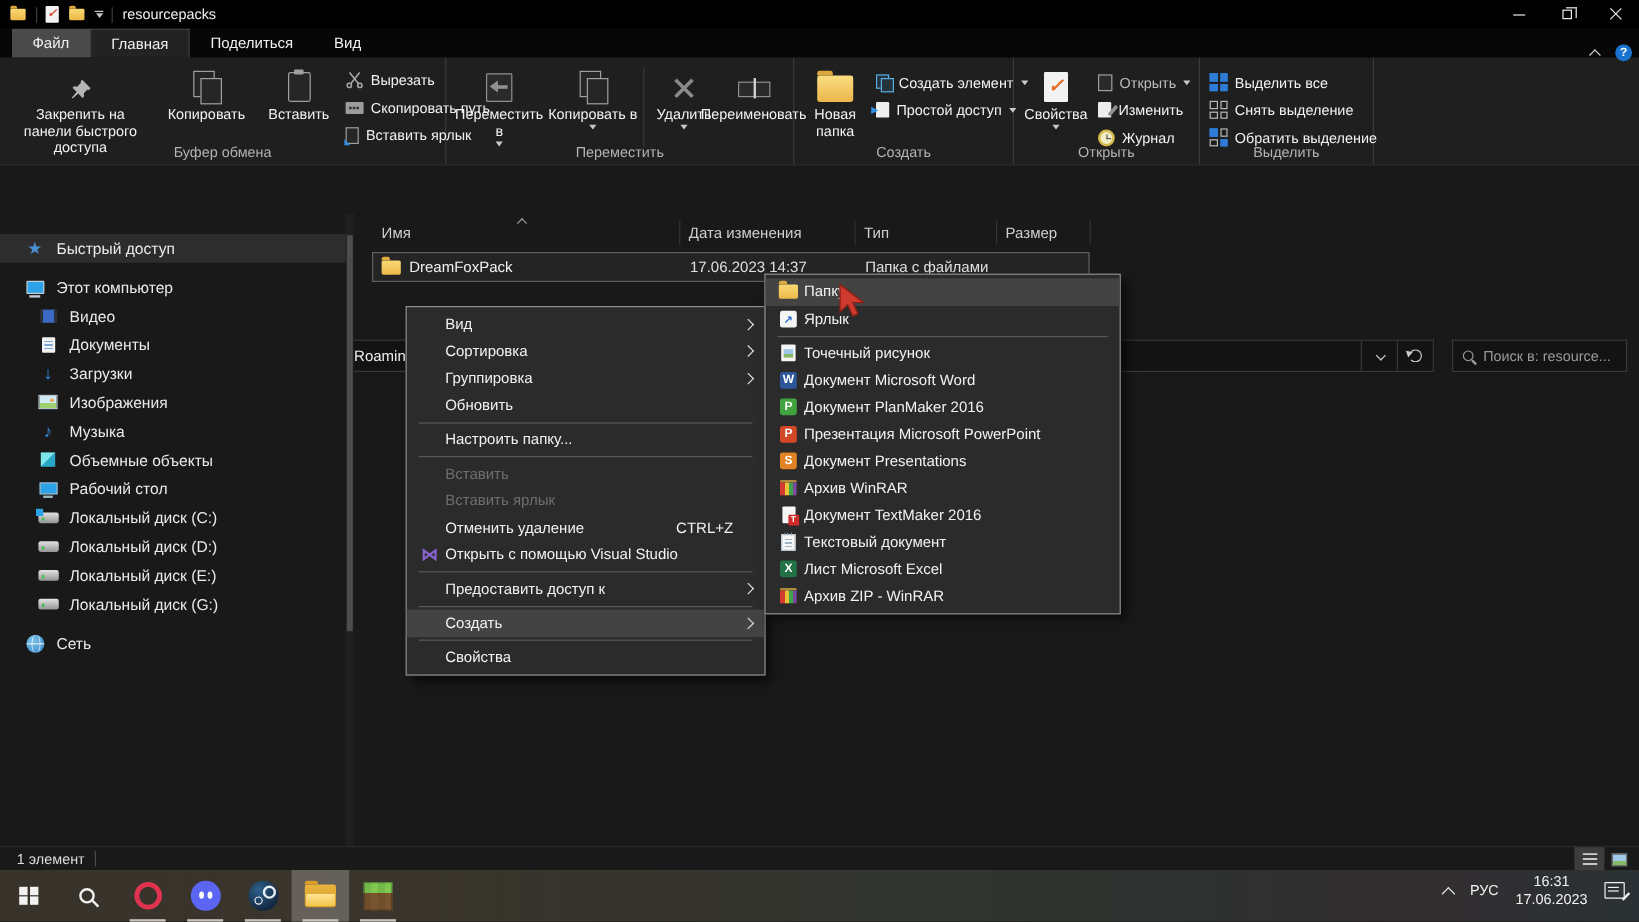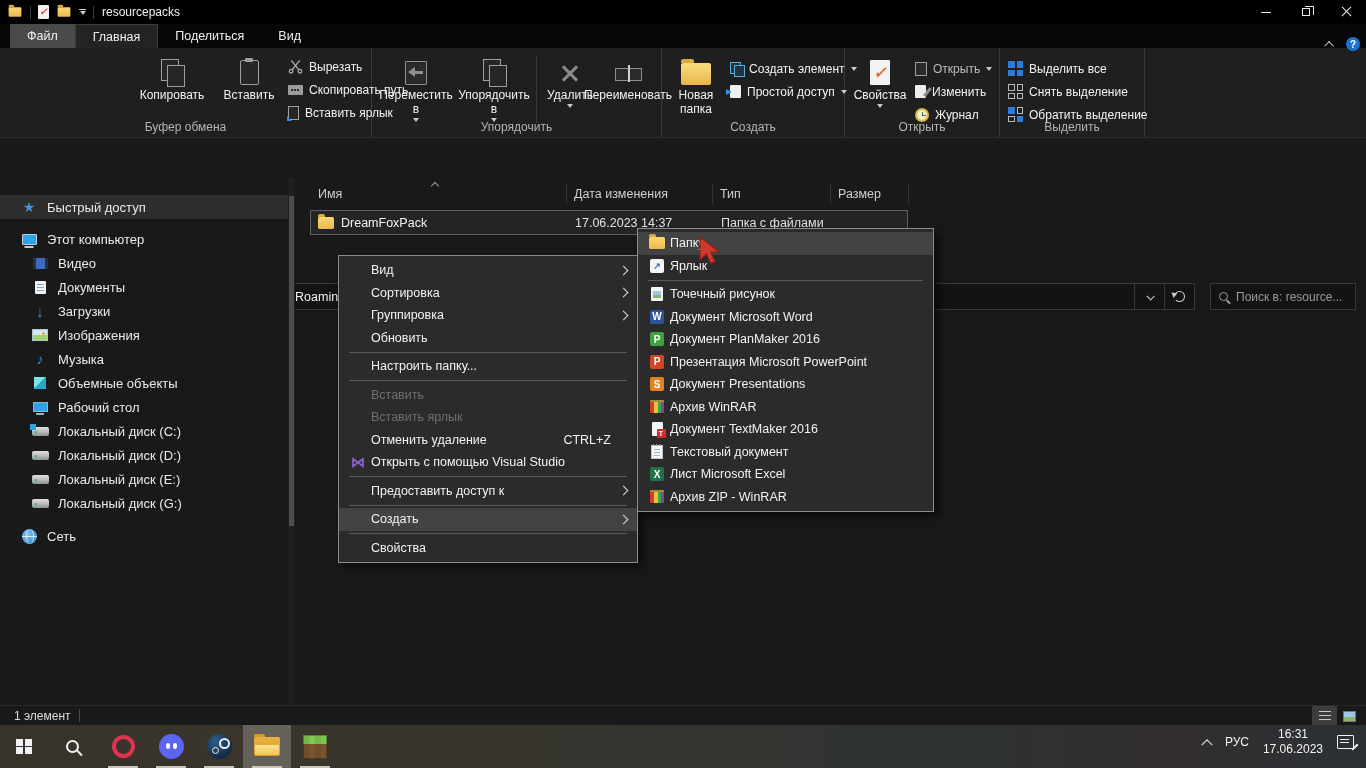--- a/index.html
+++ b/index.html
@@ -257,20 +257,28 @@
     <div class="tab">Вид</div>
   </div>
   <div class="ribbon-helpers">
     <span class="collapse-chev"></span>
     <span class="help-q">?</span>
   </div>
 
   <div class="ribbon">
 
     <div class="rgroup" style="left:0;width:372px;">
+      <div class="bigbtn" style="left:10px;top:4px;width:114px;">
+        <span class="bicon">
+          <svg width="20" height="20" viewBox="0 0 20 20">
+              <path fill="#b5b5b5" d="M11.5 1.5l7 7-1.4 1.4-1.1-.4-3.2 3.2.4 2.5-1.4 1.4-3.6-3.6L3.6 17 2.9 16.3l4-4.6L3.4 8.2l1.4-1.4 2.5.4 3.2-3.2-.4-1.1z"></path>
+            </svg>
+        </span>
+        <span class="blabel">Закрепить на панели быстрого доступа</span>
+      </div>
       <div class="bigbtn" style="left:126px;top:4px;width:92px;">
         <span class="bicon">
             <span class="i-copy2 lg"></span>
           </span>
         <span class="blabel nowrap">Копировать</span>
       </div>
       <div class="bigbtn" style="left:218px;top:4px;width:62px;">
         <span class="bicon">
             <span class="i-paste"></span>
           </span>
@@ -302,38 +310,38 @@
         <span class="bicon">
             <span class="i-move"></span>
           </span>
         <span class="blabel">Переместить в</span>
         <span class="caret caret-under"></span>
       </div>
       <div class="bigbtn" style="left:84px;top:4px;width:76px;">
         <span class="bicon">
             <span class="i-copy2 lg"></span>
           </span>
-        <span class="blabel">Упорядочить в</span>
+        <span class="blabel">Копировать в</span>
         <span class="caret caret-under"></span>
       </div>
       <span class="subsep" style="left:164px;"></span>
       <div class="bigbtn" style="left:170px;top:4px;width:56px;">
         <span class="bicon">
             <span class="i-del"></span>
           </span>
         <span class="blabel nowrap">Удалить</span>
         <span class="caret caret-under"></span>
       </div>
       <div class="bigbtn" style="left:224px;top:4px;width:64px;">
         <span class="bicon">
             <span class="i-ren"></span>
           </span>
         <span class="blabel nowrap">Переименовать</span>
       </div>
-      <div class="rgroup-label">Упорядочить</div>
+      <div class="rgroup-label">Переместить</div>
     </div>
 
     <div class="rgroup" style="left:662px;width:183px;">
       <div class="bigbtn" style="left:6px;top:4px;width:56px;">
         <span class="bicon">
             <span class="i-folder-lg"></span>
           </span>
         <span class="blabel">Новая папка</span>
       </div>
       <div class="smallrow" style="left:68px;top:10px;">

